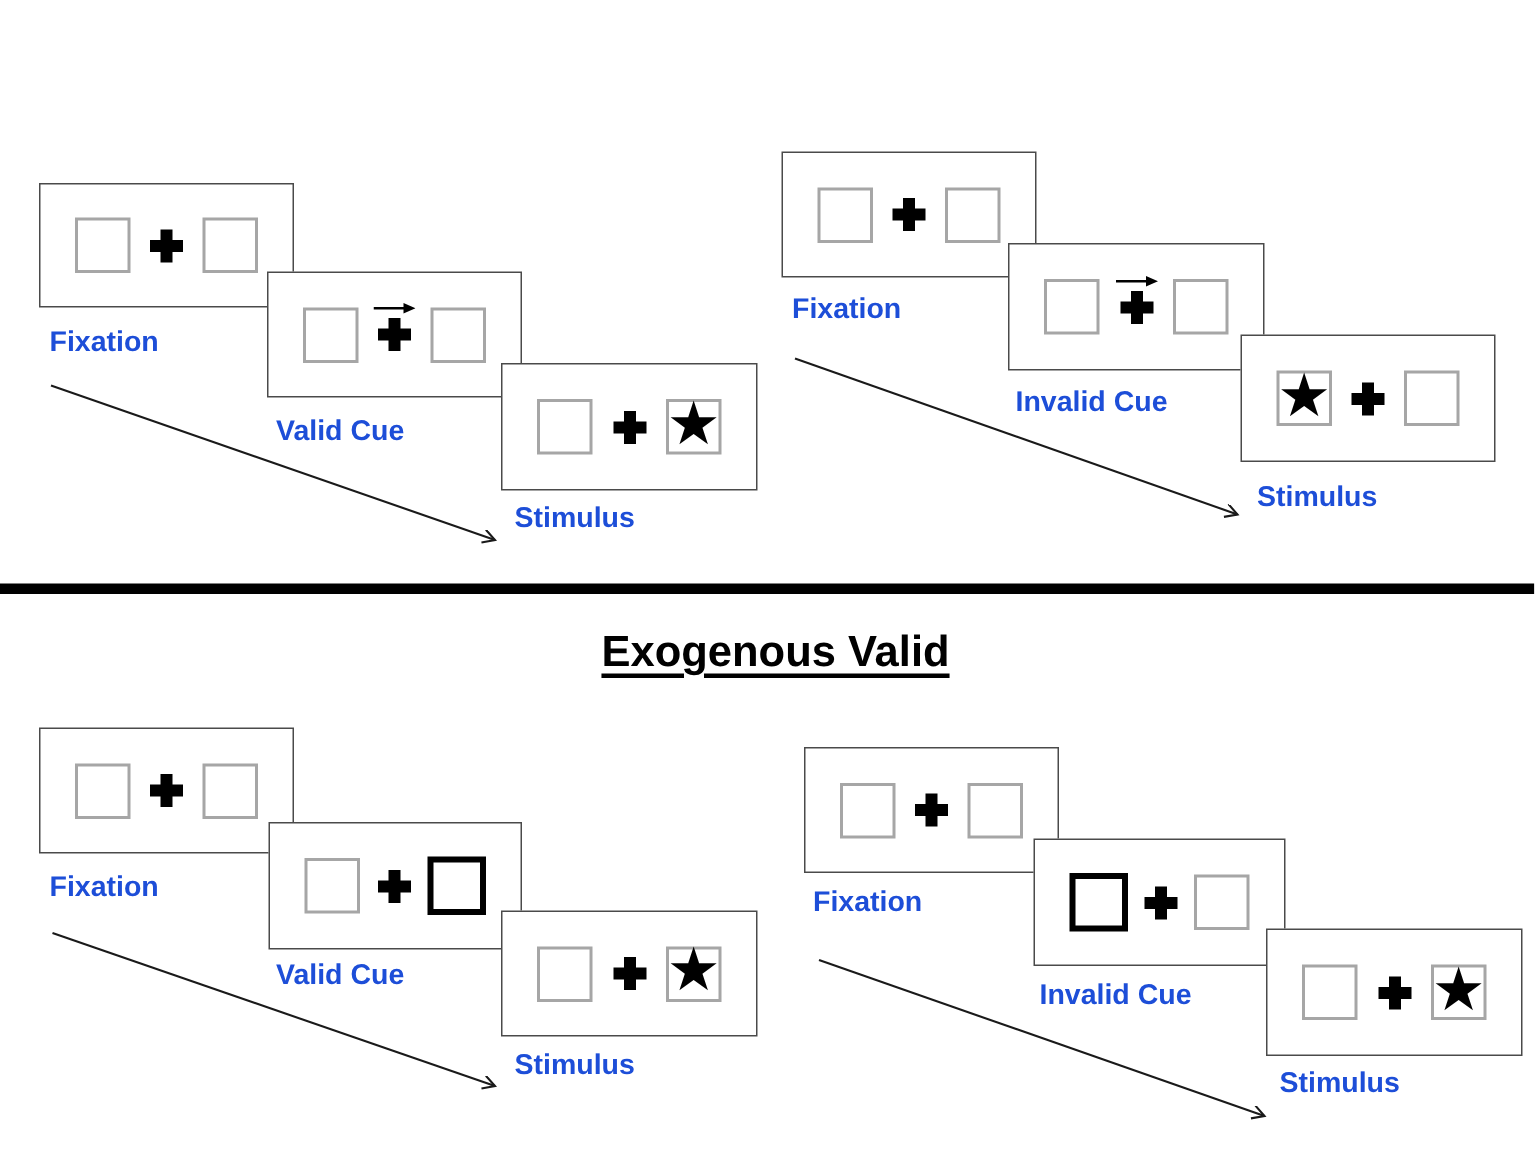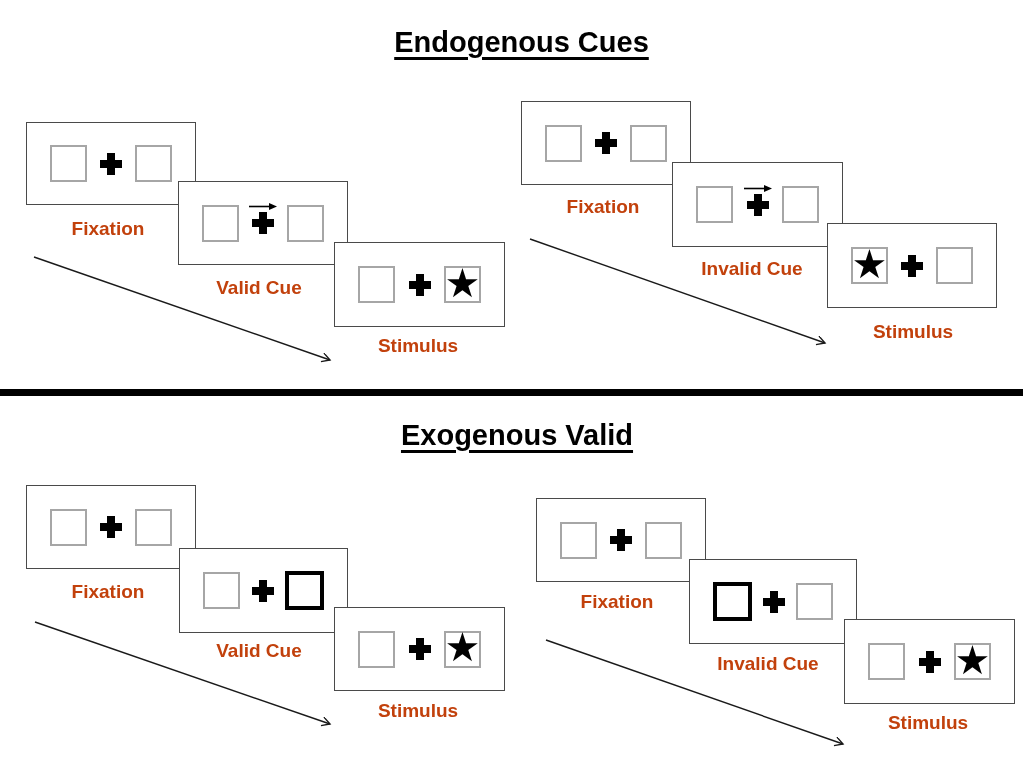--- a/index.html
+++ b/index.html
@@ -23,39 +23,38 @@
     display:flex;align-items:center;justify-content:center;
   }
   .sq.bold-cue{width:39px;height:39px;border:4px solid #000;}
   .star{font-size:40px;line-height:1;color:#000;font-weight:normal;transform:translateY(-2px);}
   .mid{position:relative;width:22px;height:22px;}
   .plus{position:absolute;left:0;top:0;width:22px;height:22px;}
   .plus::before{content:"";position:absolute;left:0;top:7px;width:22px;height:8px;background:#000;}
   .plus::after{content:"";position:absolute;left:7px;top:0;width:8px;height:22px;background:#000;}
   .cue-arrow{position:absolute;top:-15px;left:50%;transform:translateX(-50%);}
   .plabel{
-    position:absolute;width:150px;text-align:center;font-size:19px;font-weight:bold;color:#c2410c;
+    position:absolute;width:150px;font-size:19px;font-weight:bold;color:#1d4ed8;
     z-index:4;white-space:nowrap;
   }
   .timeline{position:absolute;z-index:0;}
 </style>
 </head>
 <body>
 
 <div id="canvas">
 
   <svg width="0" height="0" style="position:absolute">
     <defs>
       <marker id="ah" markerWidth="12" markerHeight="12" refX="9" refY="4.5" orient="auto" markerUnits="userSpaceOnUse">
         <path d="M1,0 L9,4.5 L1,9" fill="none" stroke="#1a1a1a" stroke-width="1.4"></path>
       </marker>
     </defs>
   </svg>
 
-  <div class="section-title" style="left:20px;top:26px;width:1003px;">Endogenous Cues</div>
   <div class="section-title" style="left:12px;top:419px;width:1010px;">Exogenous Valid</div>
 
   <div class="divider"></div>
 
   <svg class="timeline" style="left:30px;top:250px" width="312" height="120">
     <line x1="4" y1="7" x2="300" y2="110" stroke="#1a1a1a" stroke-width="1.4" marker-end="url(#ah)"></line>
   </svg>
 
   <div class="panel z1" style="left:26px;top:122px;width:170px;height:83px;">
     <div class="sq"></div>

